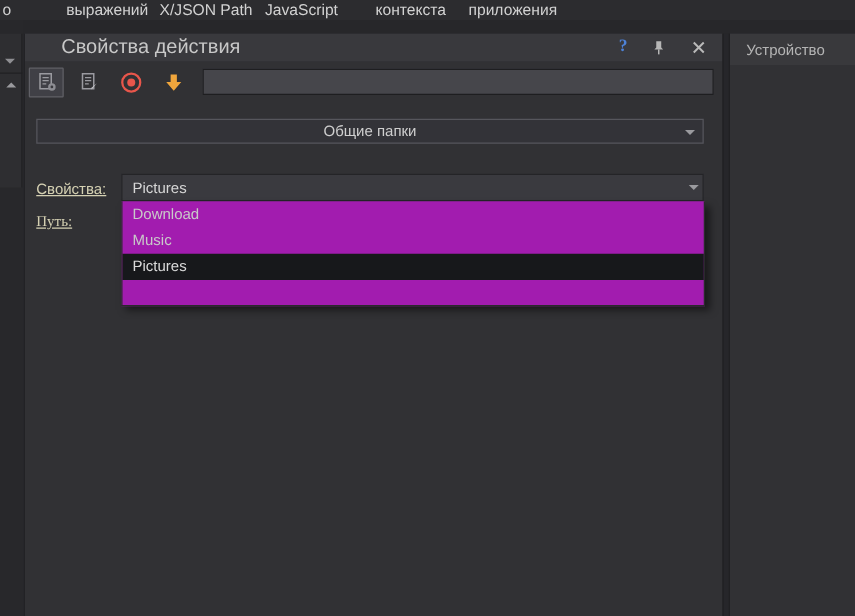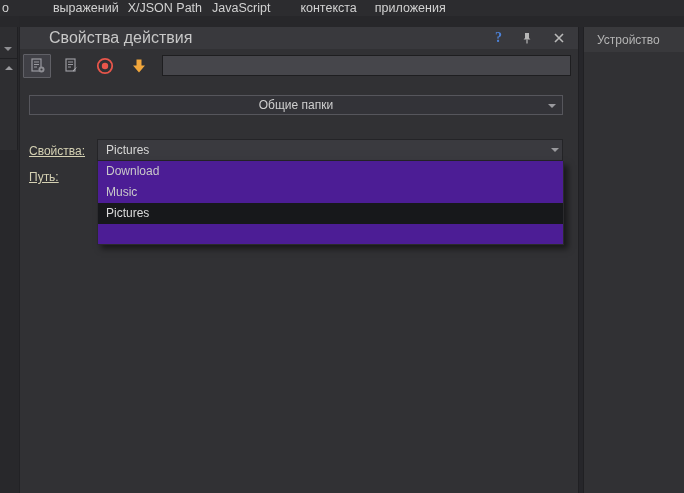--- a/index.html
+++ b/index.html
@@ -106,36 +106,36 @@
     border-top: 4px solid #9a9a9e;
   }
   .notice {
     position: absolute; left: 8px; top: 94px; color: #cacaca; font-size: 12px;
   }
   .field-label {
     position: absolute; color: #d5d1b3; text-decoration: underline;
     font-size: 12px; cursor: pointer;
   }
   .label-category { left: 9px; top: 117px; }
-  .label-path { left: 9px; top: 143px; }
+  .label-path { left: 9px; top: 143px; font-family: Liberation Serif, serif; }
 
   .combobox {
     position: absolute; left: 77px; top: 112px; width: 466px; height: 22px;
     background: #3a3a3f; border: 1px solid #242427;
     display: flex; align-items: center; cursor: pointer;
   }
   .combobox .combo-value { margin-left: 8px; color: #d6d6d6; }
   .combobox .combo-btn {
     margin-left: auto; width: 15px; height: 100%;
     display: flex; align-items: center; justify-content: center;
   }
 
   .dropdown-list {
     position: absolute; left: 77px; top: 134px; width: 467px; height: 84px;
-    background: #4c1d95; border: 1px solid #2a2a2d; border-top: none;
+    background: #a21caf; border: 1px solid #2a2a2d; border-top: none;
     box-shadow: 4px 4px 6px rgba(0,0,0,0.5);
     z-index: 10;
   }
   .dd-item {
     height: 21px; line-height: 21px; padding-left: 8px;
     color: #c9c9c9; cursor: pointer;
   }
   .dd-item.selected { background: #17181b; color: #dadada; }
 
   

